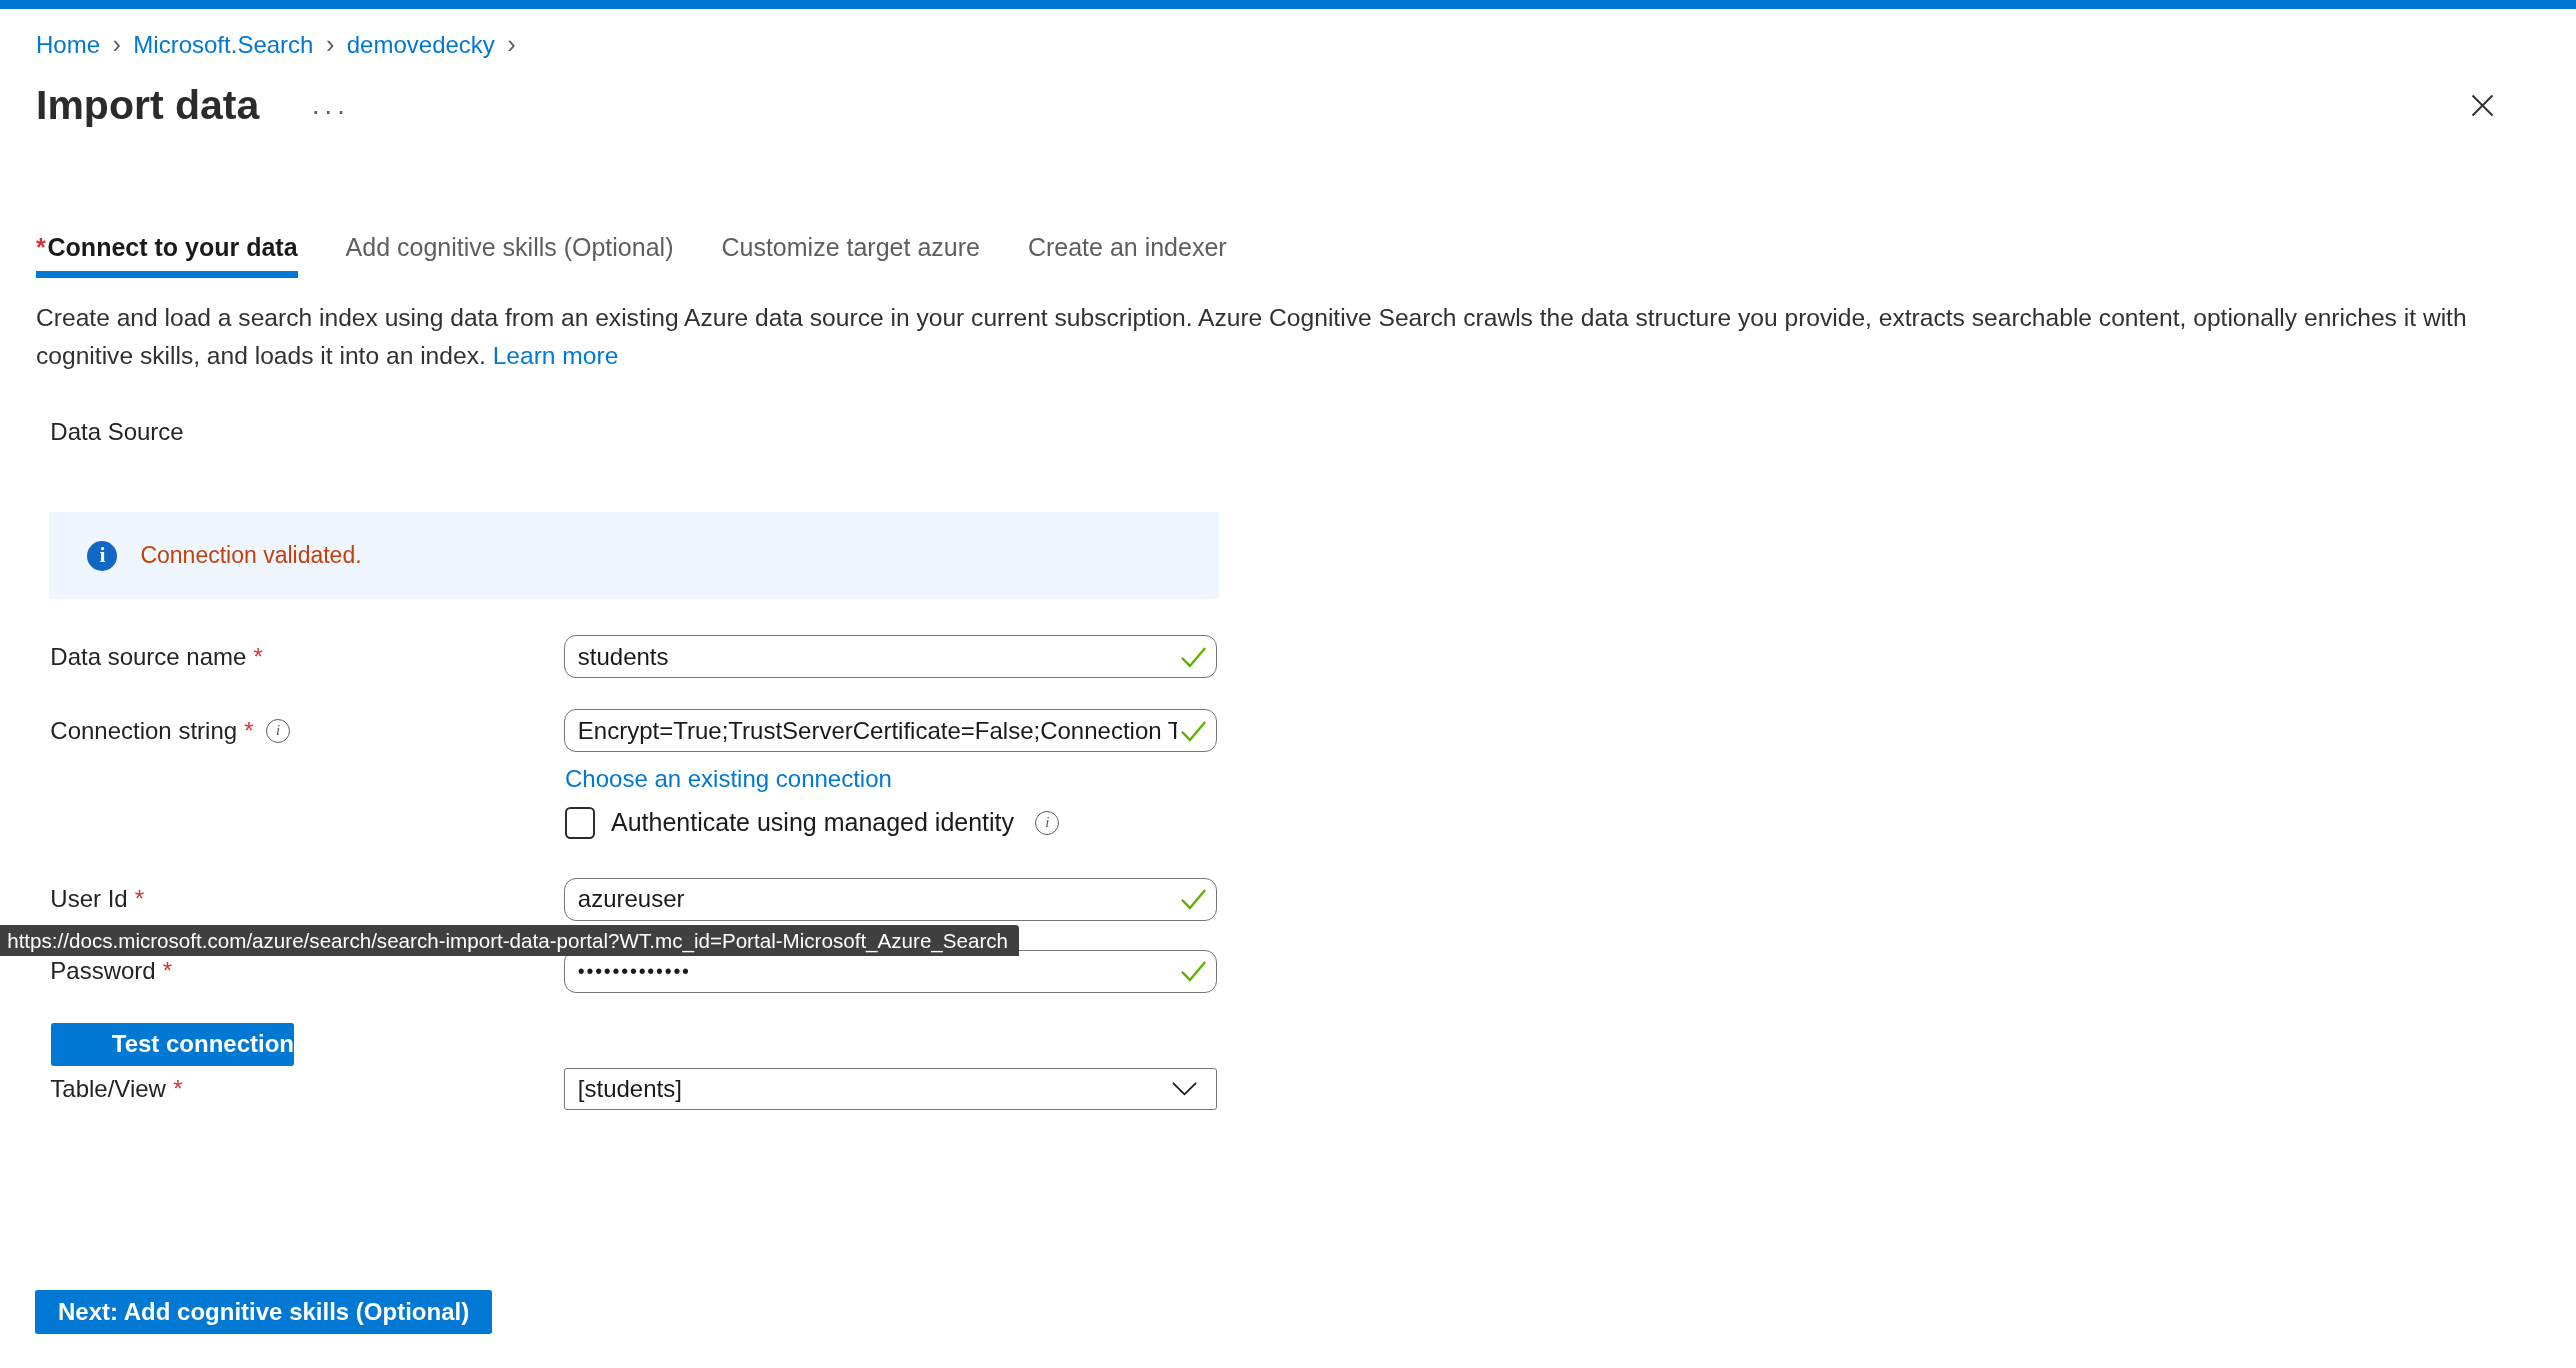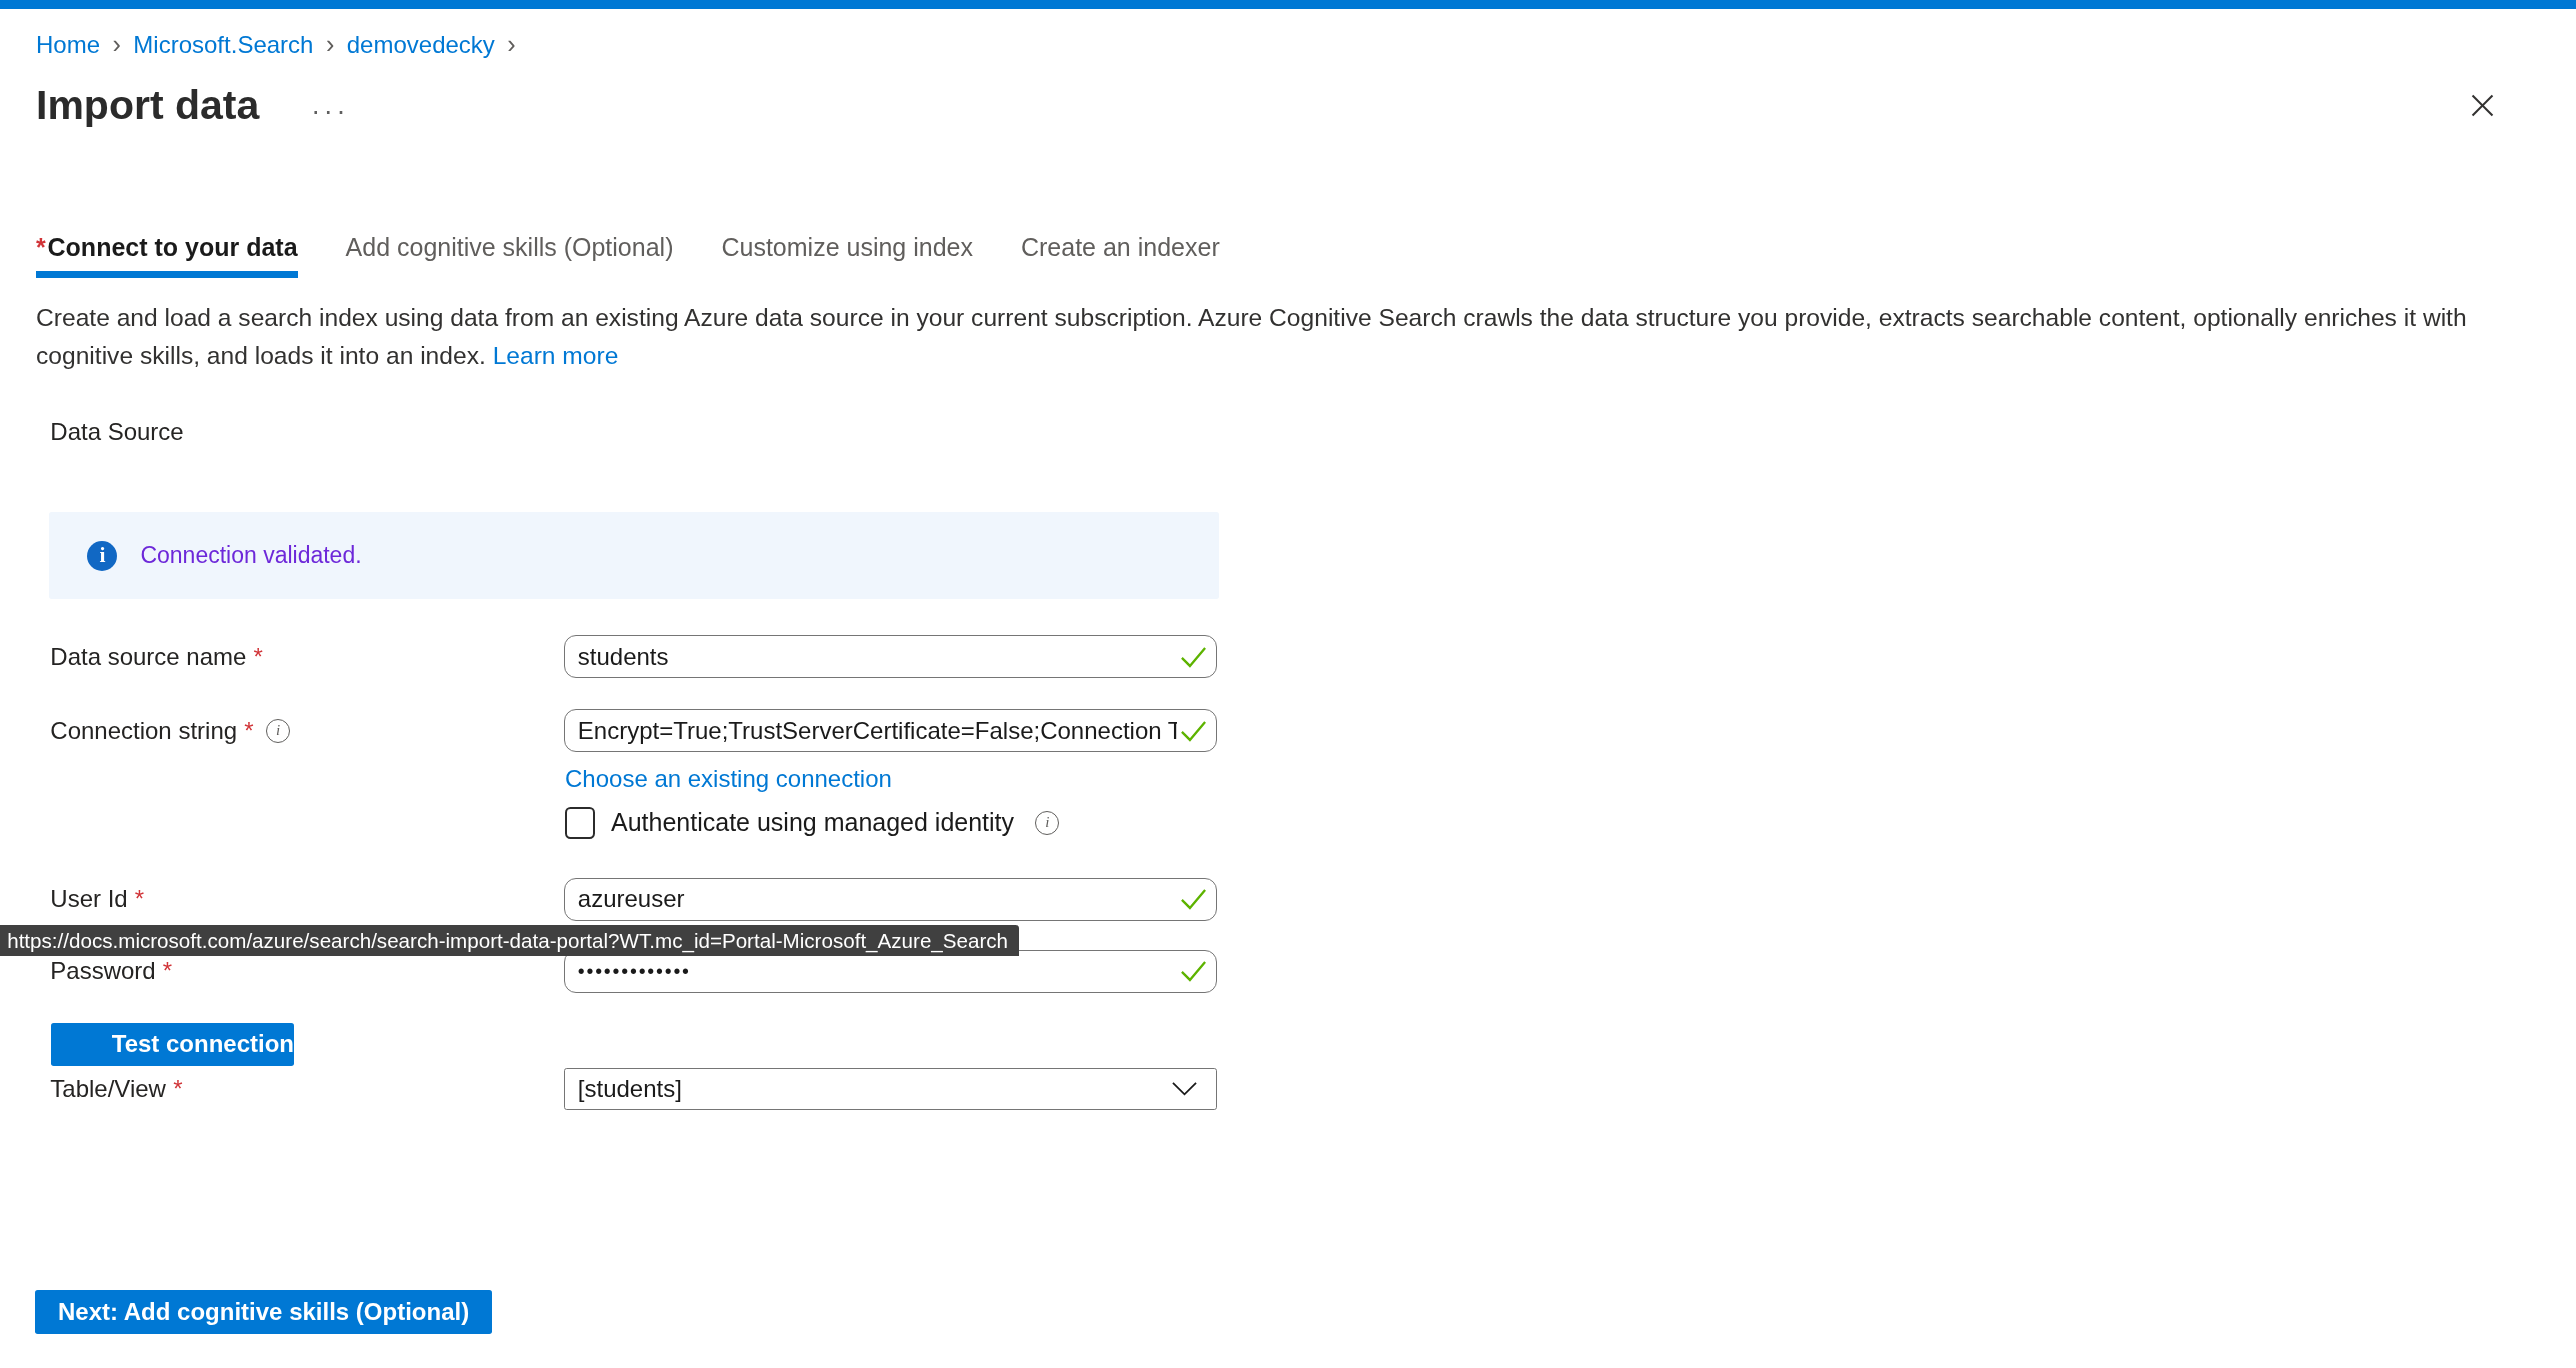--- a/index.html
+++ b/index.html
@@ -61,21 +61,21 @@
 
   .row-datasource { margin-top: 43px; }
 
   .banner { margin-left: 13.4px; margin-top: 66px; width: 1170px; height: 87px;
     background: var(--banner-bg, #f0f6fd); border-radius: 2.7px; display: flex;
     align-items: center; padding-left: 38px; gap: 23px; }
   .banner-info-icon { width: 30px; height: 30px; border-radius: 50%;
     background: var(--info-blue, #1168c4); color: #fff; font-size: 21.5px; font-weight: 700;
     font-family: "Liberation Serif", serif; display: flex; align-items: center;
     justify-content: center; flex-shrink: 0; }
-  .banner-text { font-size: 23px; color: #6d28d9; }
+  .banner-text { font-size: 23px; color: #c2410c; }
 
   .row-dsname { margin-top: 36px; }
   .row-connstr { margin-top: 31px; }
 
   .field-offset { margin-left: 529px; }
   .existing-link { display: inline-block; margin-top: 12.5px; font-size: 24px;
     color: var(--accent, #0078d4); text-decoration: none; cursor: pointer; }
 
   .checkbox-row { margin-top: 14.3px; display: flex; align-items: center; gap: 16px; }
   .checkbox { width: 30px; height: 32px; border: 2.7px solid #2b2b2b; border-radius: 5.4px;
@@ -130,21 +130,21 @@
     </div>
 
     <div class="tabs">
       <div class="tab active">
         <span class="req">*</span><span>Connect to your data</span>
       </div>
       <div class="tab">
         <span>Add cognitive skills (Optional)</span>
       </div>
       <div class="tab">
-        <span>Customize using index</span>
+        <span>Customize target azure</span>
       </div>
       <div class="tab">
         <span>Create an indexer</span>
       </div>
     </div>
 
     <p class="desc">
       <span>Create and load a search index using data from an existing Azure data source in your current subscription. Azure Cognitive Search crawls the data structure you provide, extracts searchable content, optionally enriches it with cognitive skills, and loads it into an index.</span>
       <a>Learn more</a>
     </p>

